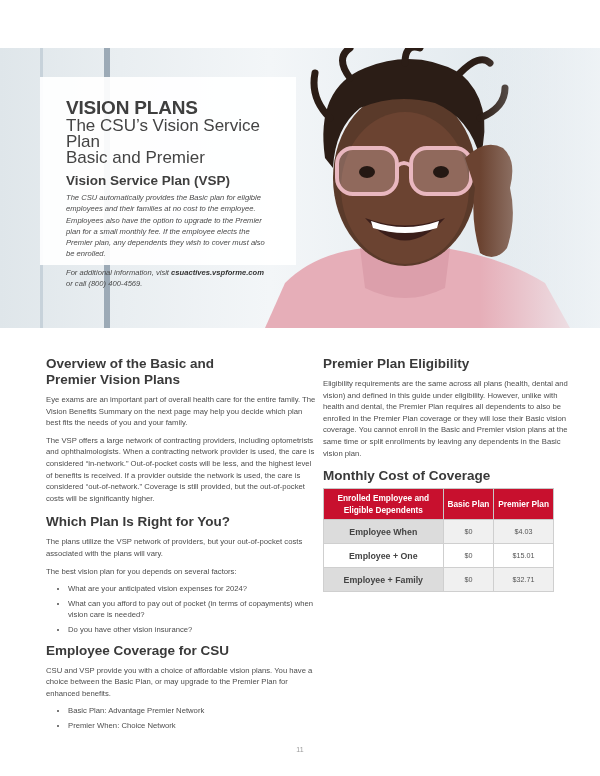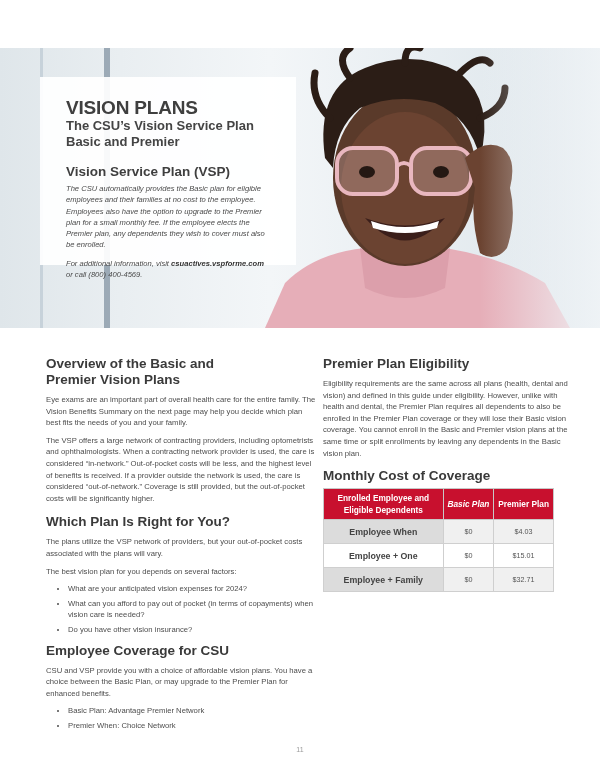--- a/index.html
+++ b/index.html
@@ -14,22 +14,22 @@
   .hero .pole { position: absolute; left: 104px; top: 0; width: 6px; height: 280px; background: #5d7386; opacity: 0.55; }
   .hero .pole2 { position: absolute; left: 40px; top: 0; width: 3px; height: 280px; background: #c7d2da; }
   .hero .glow { position: absolute; right: 0; top: 0; width: 120px; height: 280px; background: linear-gradient(90deg, rgba(255,255,255,0), rgba(240,244,247,0.9)); }
   
   .kid { position: absolute; left: 255px; top: 0; width: 320px; height: 280px; }
   .card {
     position: absolute; left: 40px; top: 77px; width: 256px; height: 188px;
     background: rgba(255,255,255,0.93); box-sizing: border-box; padding: 20px 26px 0 26px;
   }
   .card h1 { margin: 0; font-size: 19px; font-weight: 700; color: #3f3f3f; letter-spacing: -0.2px; line-height: 21px; }
-  .card h2 { margin: 0; font-size: 13px; font-weight: 700; color: #444; line-height: 16px; }
-  .card h3 { margin: 14px 0 3px; font-size: 13.5px; font-weight: 700; color: #3f3f3f; line-height: 16px; }
+  .card h2 { margin: 0; font-size: 17px; font-weight: 400; color: #444; line-height: 16px; }
+  .card h3 { margin: 7px 0 3px; font-size: 13.5px; font-weight: 700; color: #3f3f3f; line-height: 16px; }
   .card p { margin: 0 0 7px; font-size: 7.6px; line-height: 11.3px; color: #4a4a4a; font-style: italic; }
   .card b { color: #333; }
 
   .col { position: absolute; top: 356px; width: 270px; margin-left: 8px; }
   .col.left { left: 38px; }
   .col.right { left: 315px; width: 255px; }
   h4 { margin: 0 0 6px; font-size: 13.5px; font-weight: 700; color: #3a3a3a; line-height: 16px; }
   .col p { margin: 0 0 6px; font-size: 7.7px; line-height: 11.6px; color: #4d4d4d; }
   ul { margin: 0 0 7px; padding-left: 22px; }
   li { font-size: 7.7px; line-height: 11.6px; color: #4d4d4d; margin-bottom: 3px; }
@@ -113,21 +113,21 @@
   <section>
     <h4>Premier Plan Eligibility</h4>
     <p>Eligibility requirements are the same across all plans (health, dental and vision) and defined in this guide under eligibility. However, unlike with health and dental, the Premier Plan requires all dependents to also be enrolled in the Premier Plan coverage or they will lose their Basic vision coverage. You cannot enroll in the Basic and Premier vision plans at the same time or split enrollments by leaving any dependents in the Basic vision plan.</p>
   </section>
   <section style="margin-top:9px;">
     <h4 style="margin-bottom:2px;">Monthly Cost of Coverage</h4>
     <table>
       <thead>
         <tr>
           <th style="width:52%;">Enrolled Employee and Eligible Dependents</th>
-          <th style="width:22%;font-style:italic;">Basic Plan</th>
+          <th style="width:22%;">Basic Plan</th>
           <th style="width:26%;">Premier Plan</th>
         </tr>
       </thead>
       <tbody>
         <tr class="shade">
           <td class="rowlabel">Employee When</td>
           <td>$0</td>
           <td>$4.03</td>
         </tr>
         <tr class="plain">

